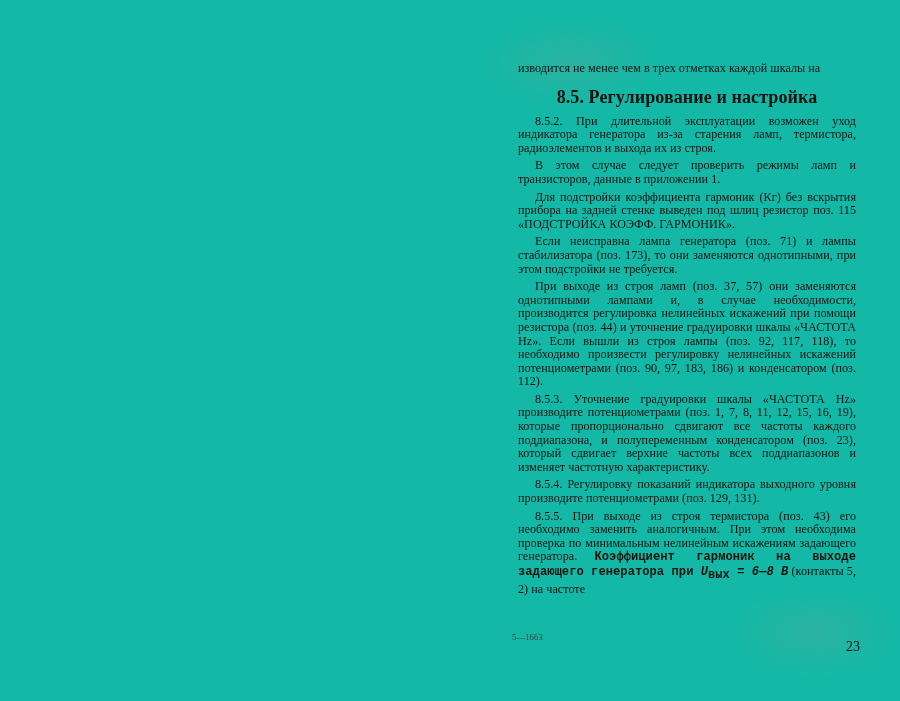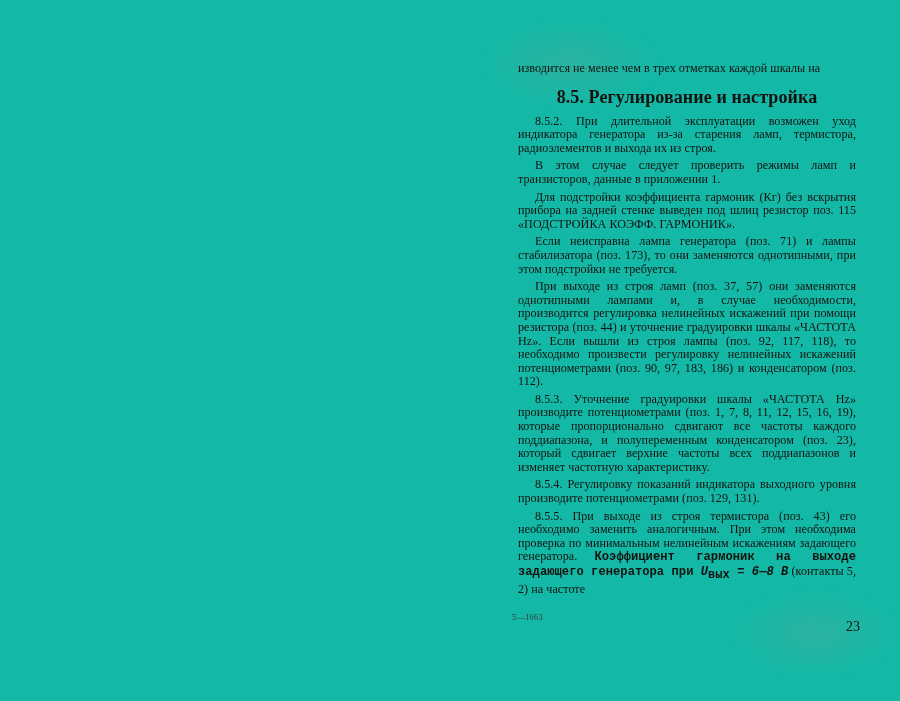--- a/index.html
+++ b/index.html
@@ -51,21 +51,21 @@
     margin: 14px 0 11px 0;
     line-height: 14px;
     letter-spacing: 0.1px;
   }
   .b { font-weight: bold; font-family: Liberation Mono, monospace; }
   .i { font-style: italic; }
   .sub { font-size: 12px; vertical-align: sub; }
   .footer {
     position: absolute;
     left: 0;
-    top: 564px;
+    top: 584px;
     width: 370px;
     height: 22px;
   }
   .sig {
     position: absolute;
     left: 12px;
     top: 0;
     font-size: 8.5px;
     color: #3a3734;
     letter-spacing: 0.2px;

